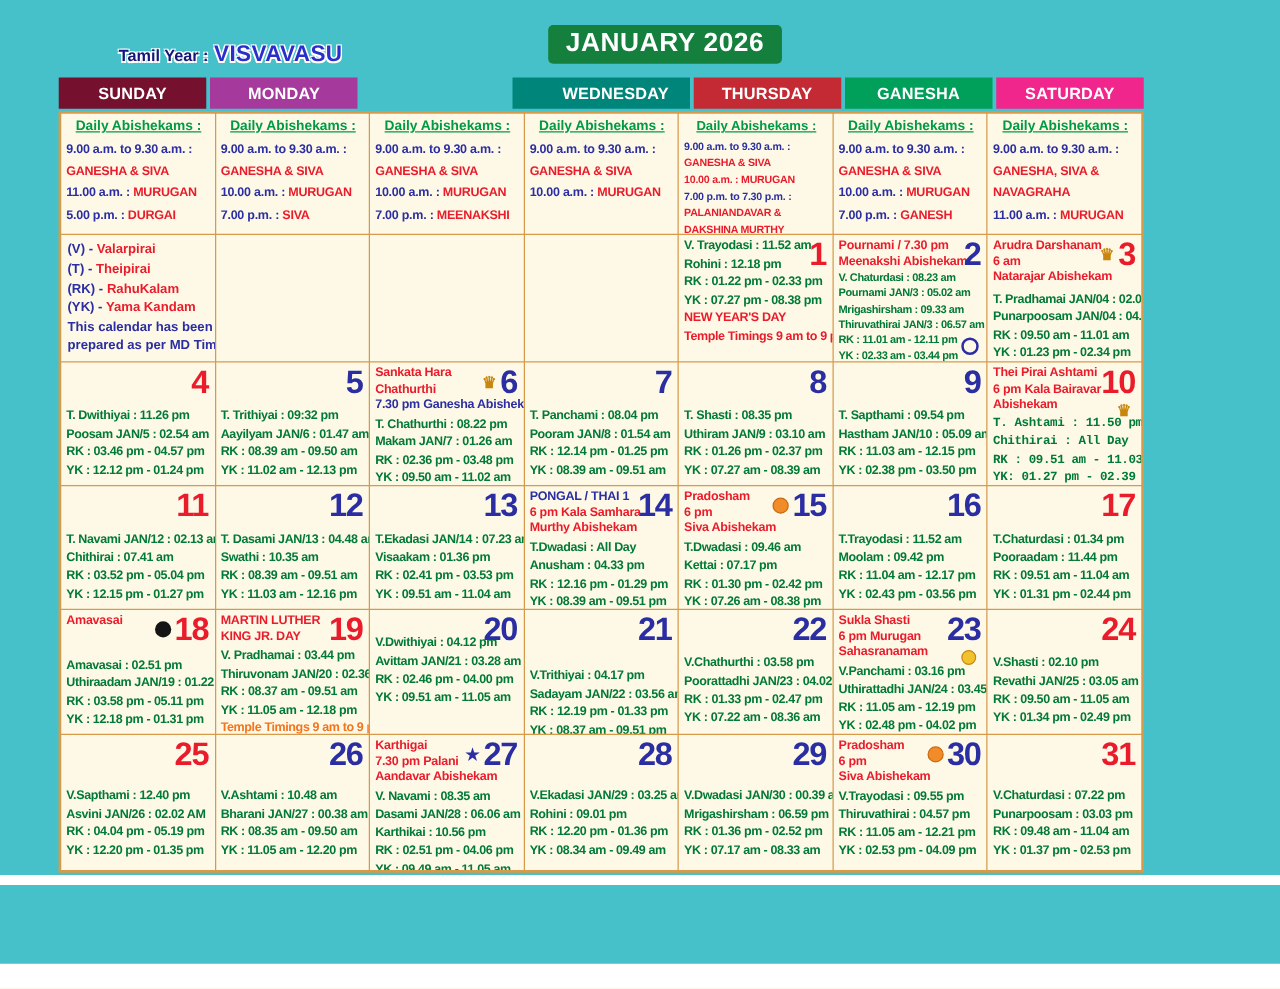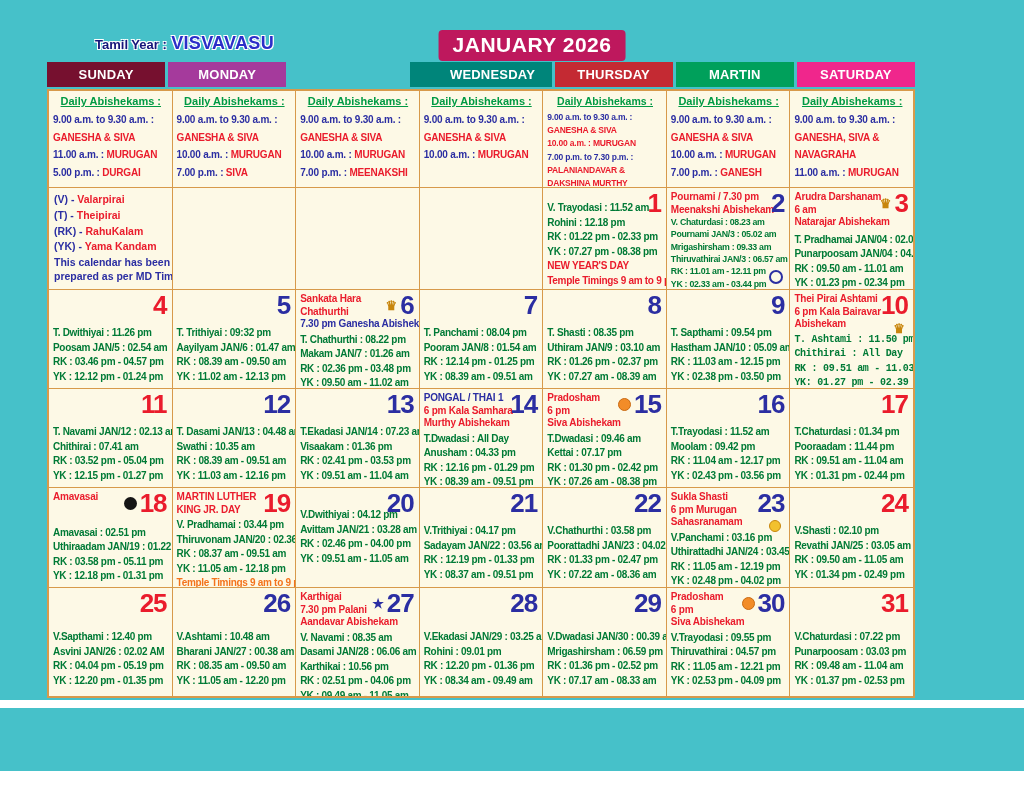--- a/index.html
+++ b/index.html
@@ -10,22 +10,22 @@
   .page-split { position:absolute; left:0; top:700px; width:1024px; height:8px; background:#ffffff; }
   .content { position:relative; z-index:2; }
 
   
   .topbar { position:relative; height:62px;margin-left:45px; }
   .ty { position:absolute; left:50px; top:33px; }
   .tm { position:absolute; right:62px; top:31px; }
   .lbl { font-size:13px; color:#15157a; text-shadow:-1px -1px 0 #fff,1px -1px 0 #fff,-1px 1px 0 #fff,1px 1px 0 #fff; }
   .bigblue { font-size:18px; letter-spacing:0.3px; color:#2b2ec8;
              text-shadow:-1px -1px 0 #fff,1px -1px 0 #fff,-1px 1px 0 #fff,1px 1px 0 #fff; }
-  .title-box { position:absolute; left:487px; top:30px; transform:translateX(-50%);
-               background:#be185d; color:#fff; font-size:21px; letter-spacing:0.5px;
+  .title-box { position:absolute; left:487px; top:20px; transform:translateX(-50%);
+               background:#15803d; color:#fff; font-size:21px; letter-spacing:0.5px;
                padding:3px 14px 4px; border-radius:4px; white-space:nowrap; }
 
   
   .dow { display:flex; gap:3px; margin:0 109px 2px 47px; height:25px; }
   .dowc { flex:1; color:#fff; font-size:13px; display:flex; align-items:center; justify-content:center;
           letter-spacing:0.2px; }
 
   
   .grid { display:grid; grid-template-columns:repeat(7,1fr); grid-template-rows:96px 101px 98px 98px 99px 108px;
           width:868px; margin-left:47px; border:2px solid #d79a4b; background:#d79a4b; grid-gap:1px; }
@@ -83,21 +83,21 @@
         <span class="bigblue">VISVAVASU</span>
       </div>
       <div class="title-box">JANUARY 2026</div>
     </div>
     <div class="dow" id="dow">
         <div class="dowc" style="background: rgb(118, 16, 47);">SUNDAY</div>
         <div class="dowc" style="background: rgb(165, 58, 156);">MONDAY</div>
         <div class="dowc" style="background: rgb(192, 96, 33); margin-top: 36px;">TUESDAY</div>
         <div class="dowc" style="background: rgb(0, 133, 122); padding-left: 23px;">WEDNESDAY</div>
         <div class="dowc" style="background: rgb(196, 42, 51);">THURSDAY</div>
-        <div class="dowc" style="background: rgb(0, 160, 91);">MARTIN</div>
+        <div class="dowc" style="background: rgb(0, 160, 91);">GANESHA</div>
         <div class="dowc" style="background: rgb(240, 38, 140);">SATURDAY</div>
       </div>
     <div class="grid" id="grid">
         <div class="cell abi">
           <div class="abi-title c-green2">Daily Abishekams :</div>
           <div class="abi-line"><span class="c-blue">9.00 a.m. to 9.30 a.m. :</span></div>
           <div class="abi-line"><span class="c-red">GANESHA &amp; SIVA</span></div>
           <div class="abi-line"><span class="c-blue">11.00 a.m. : </span><span class="c-red">MURUGAN</span></div>
           <div class="abi-line"><span class="c-blue">5.00 p.m.   : </span><span class="c-red">DURGAI</span></div>
         </div>
@@ -152,21 +152,21 @@
           <div class="leg-note">This calendar has been</div>
           <div class="leg-note">prepared as per MD Time</div>
         </div>
         <div class="cell"></div>
         <div class="cell"></div>
         <div class="cell"></div>
         <div class="cell day">
           <div class="datewrap">
             <span class="date c-red">1</span>
           </div>
-          <div class="lines" style="margin-top: 11px;">
+          <div class="lines" style="margin-top: 0;">
             <div class="line c-green">V. Trayodasi : 11.52 am</div>
             <div class="line c-green">Rohini : 12.18 pm</div>
             <div class="line c-green">RK : 01.22 pm - 02.33 pm</div>
             <div class="line c-green">YK : 07.27 pm - 08.38 pm</div>
             <div class="line c-red">NEW YEAR'S DAY</div>
             <div class="line c-red">Temple Timings 9 am to 9 pm</div>
           </div>
         </div>
         <div class="cell day">
           <div class="datewrap">
@@ -419,21 +419,21 @@
             <div class="line c-green">V.Dwithiyai : 04.12 pm</div>
             <div class="line c-green">Avittam JAN/21 : 03.28 am</div>
             <div class="line c-green">RK : 02.46 pm  - 04.00 pm</div>
             <div class="line c-green">YK : 09.51 am - 11.05 am</div>
           </div>
         </div>
         <div class="cell day">
           <div class="datewrap">
             <span class="date c-blue">21</span>
           </div>
-          <div class="lines" style="margin-top: 34px;">
+          <div class="lines" style="margin-top: 44px;">
             <div class="line c-green">V.Trithiyai : 04.17 pm</div>
             <div class="line c-green">Sadayam JAN/22 : 03.56 am</div>
             <div class="line c-green">RK : 12.19 pm - 01.33 pm</div>
             <div class="line c-green">YK : 08.37 am - 09.51 pm</div>
           </div>
         </div>
         <div class="cell day">
           <div class="datewrap">
             <span class="date c-blue">22</span>
           </div>

